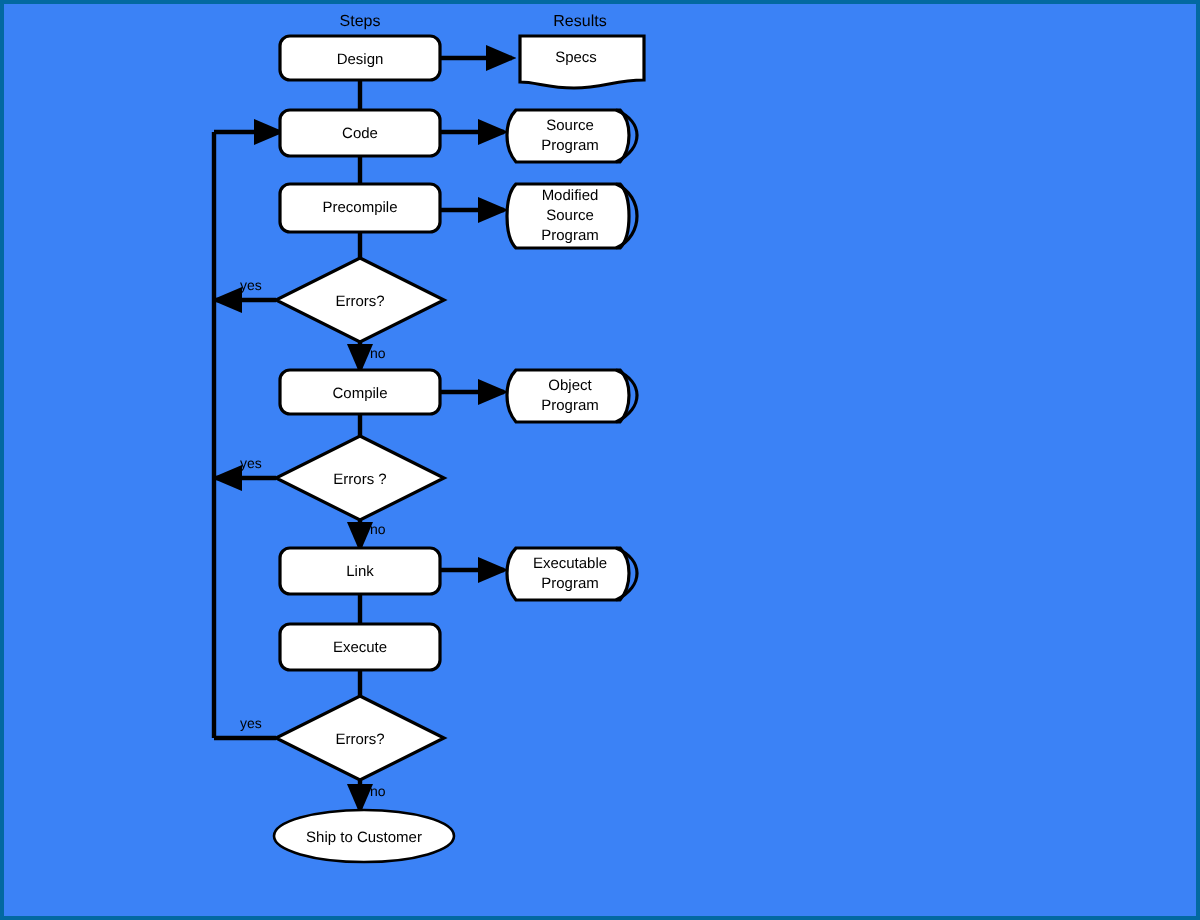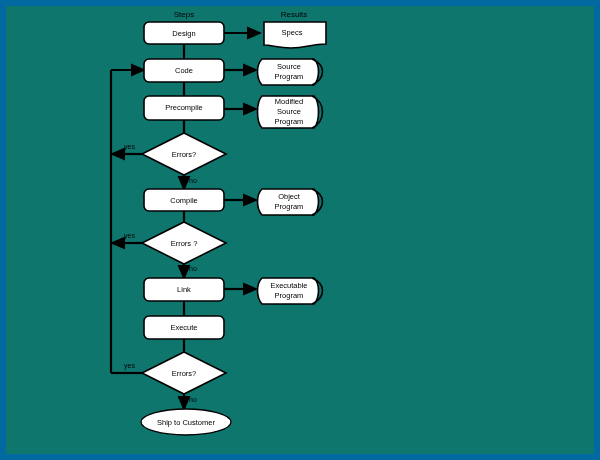--- a/index.html
+++ b/index.html
@@ -10,22 +10,22 @@
   body {
     width: 600px;
     height: 460px;
     font-family: "Liberation Sans", sans-serif;
     overflow: hidden;
   }
   #diagram-root {
     position: relative;
     width: 600px;
     height: 460px;
-    background: #0f766e;
-    border: 6px solid #0369a1;
+    background: #3b82f6;
+    border: 2px solid #0369a1;
     box-sizing: border-box;
   }
   svg.flow {
     position: absolute;
     left: 0;
     top: 0;
     width: 600px;
     height: 460px;
     display: block;
   }

